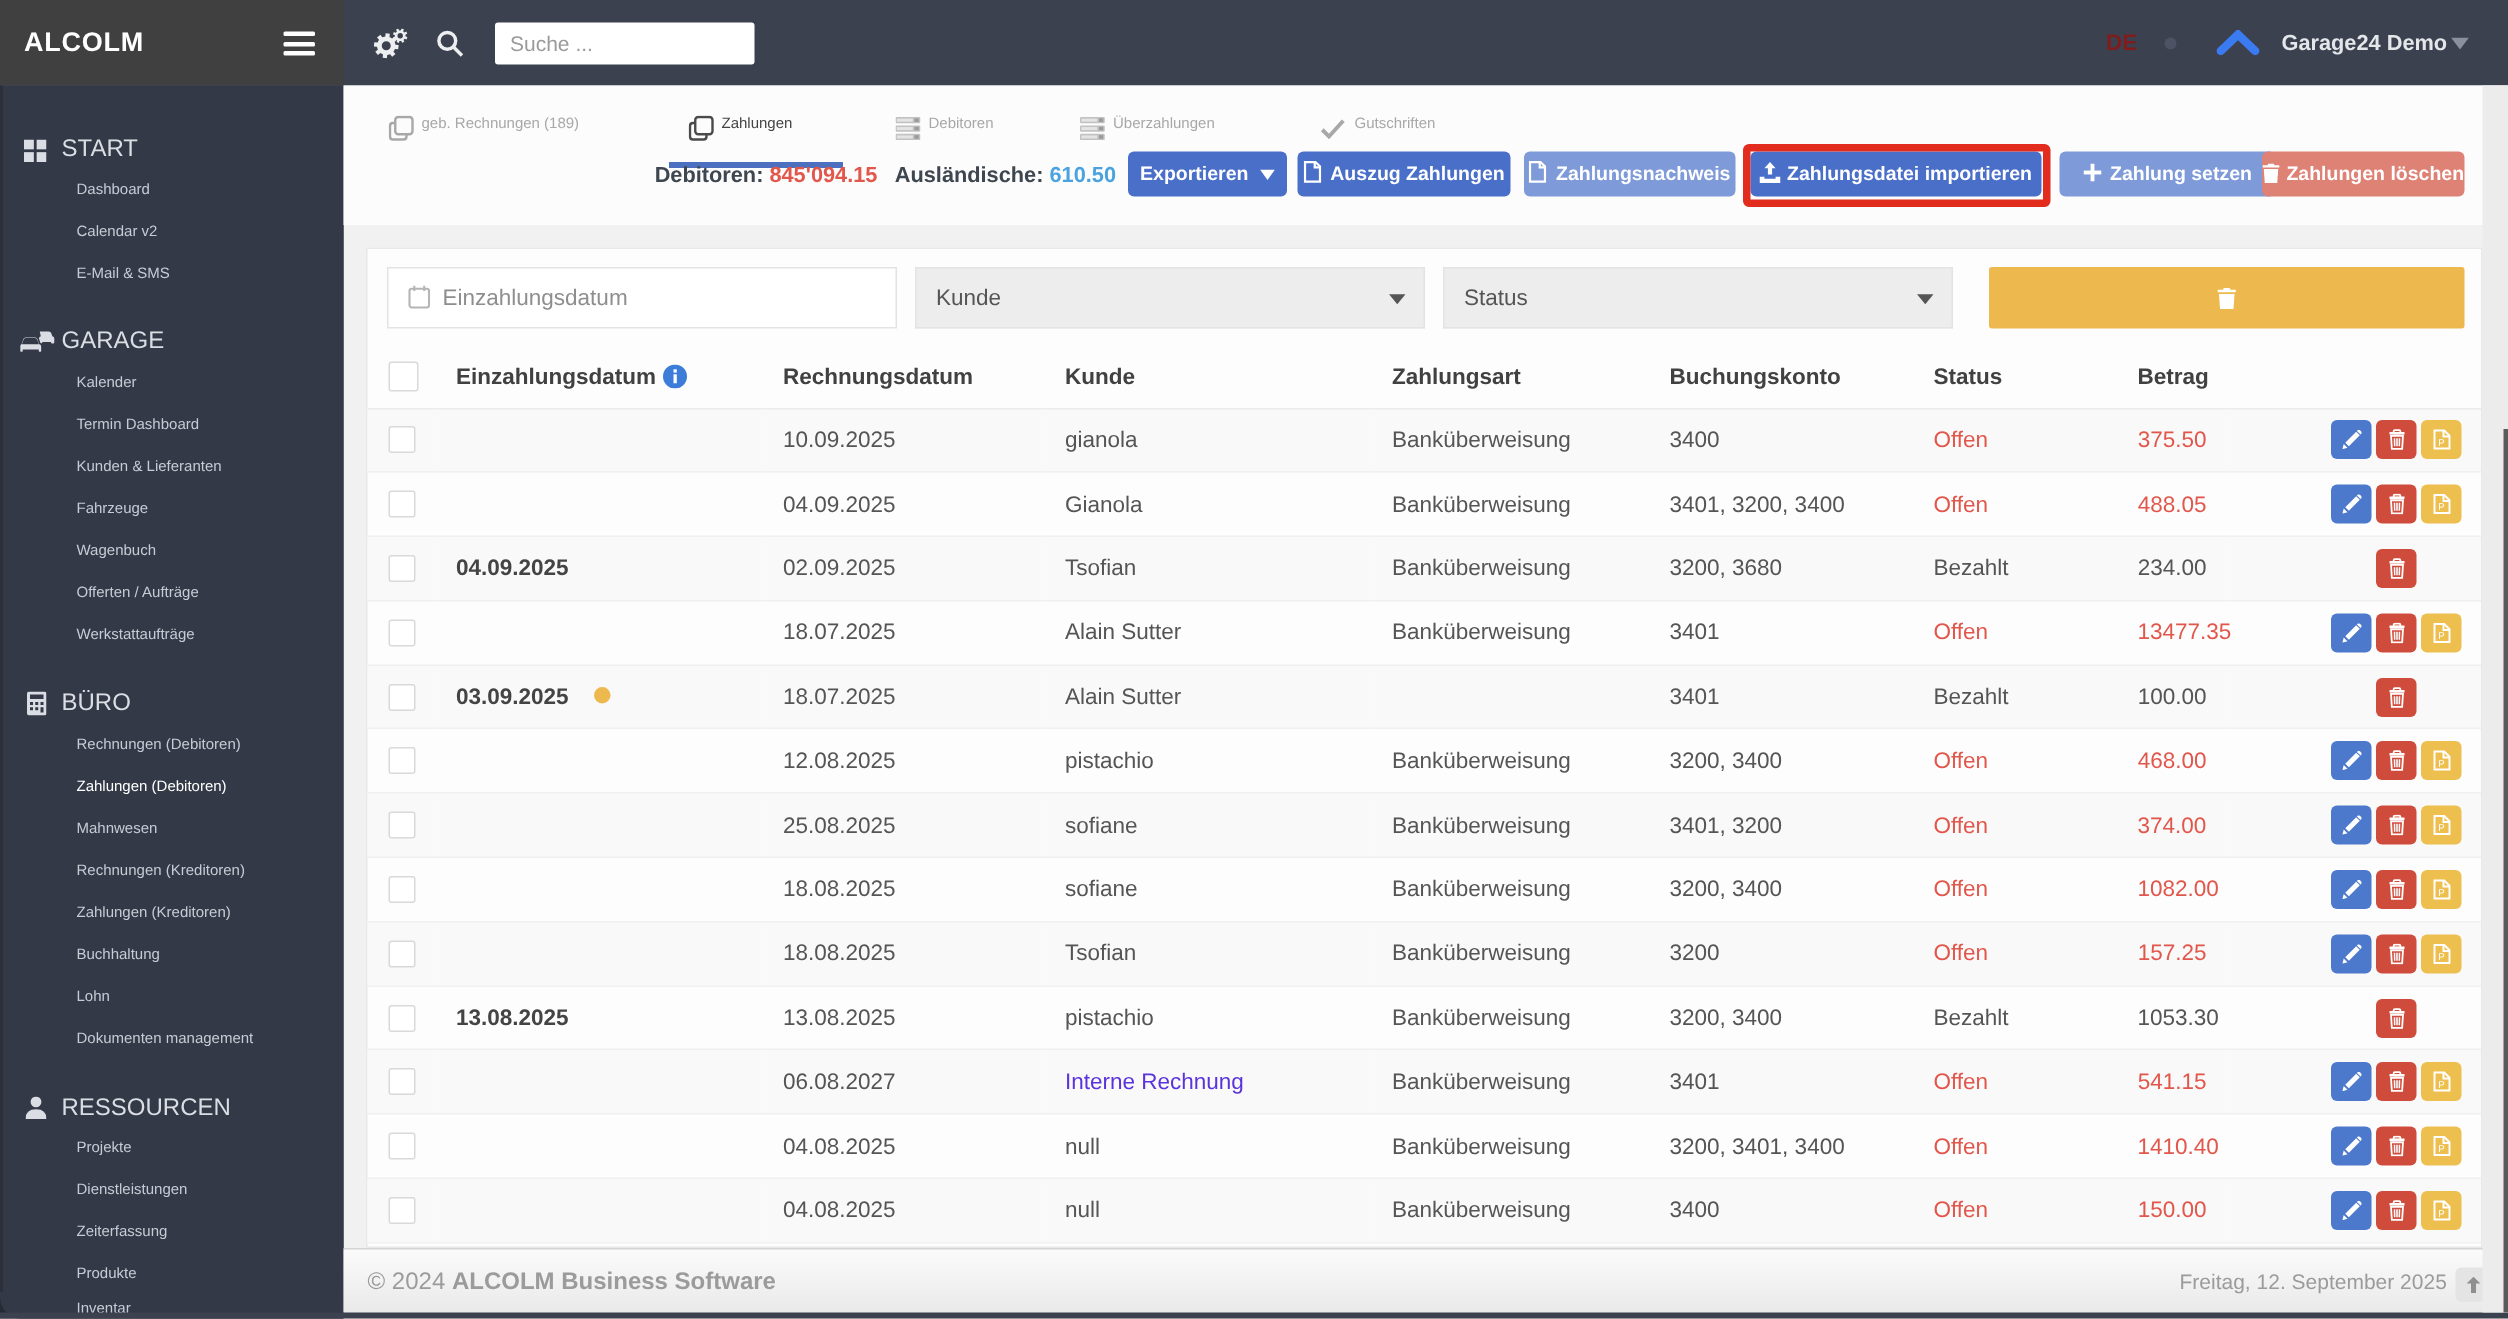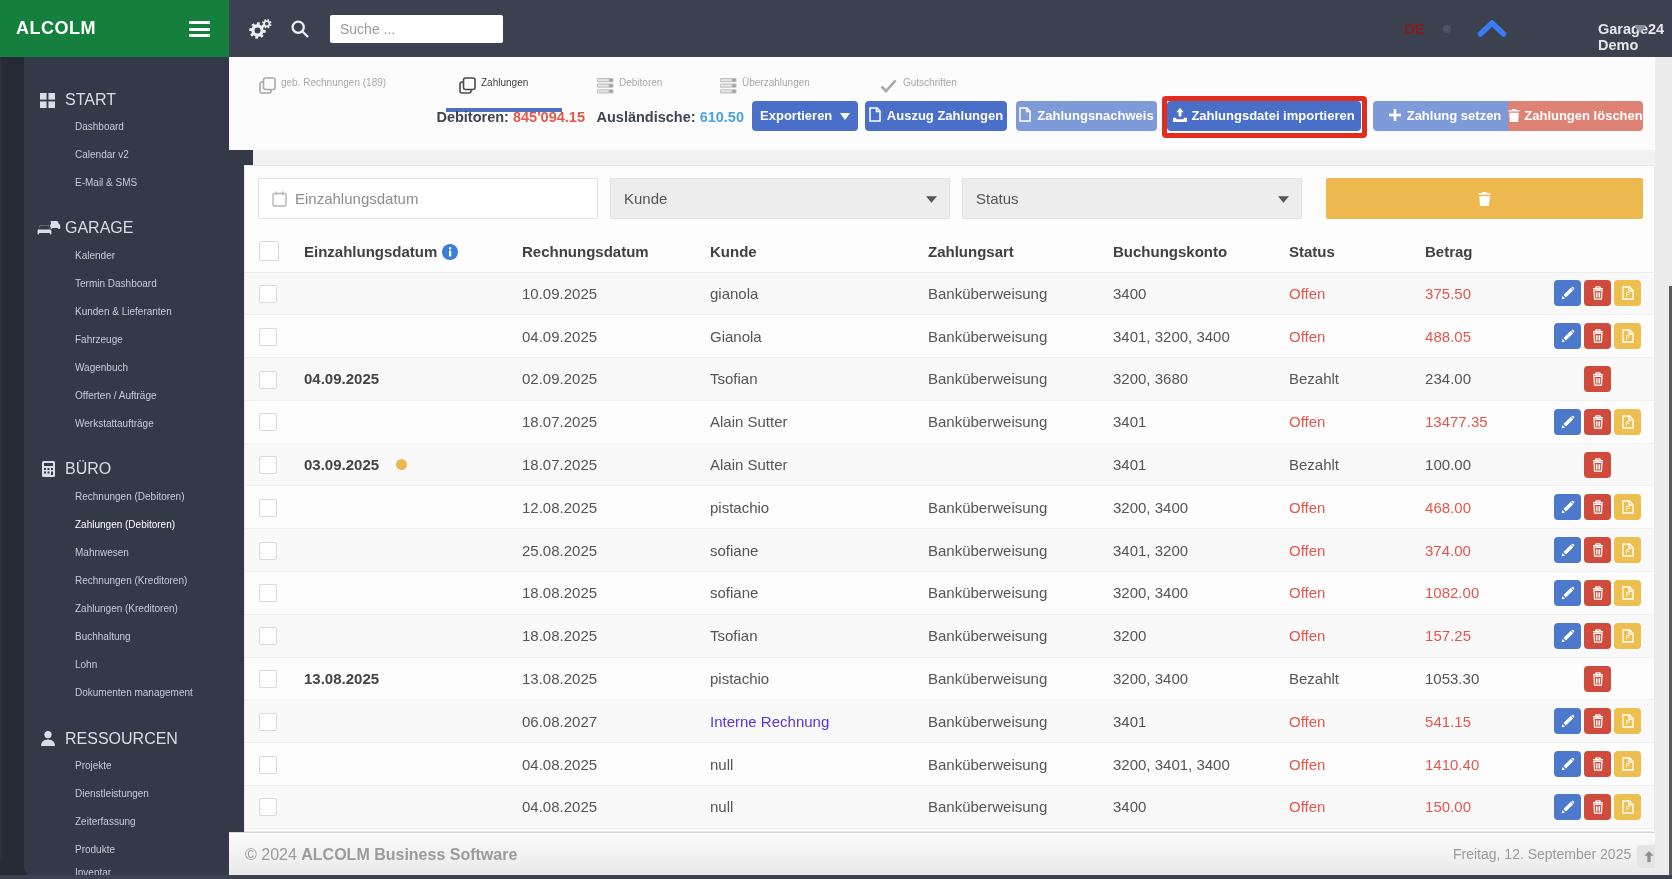--- a/index.html
+++ b/index.html
@@ -1,32 +1,32 @@
 <!DOCTYPE html>
 <html><head>
 <meta charset="utf-8">
 <style>
   * { margin:0; padding:0; box-sizing:border-box; }
   html,body { width:1672px; height:879px; overflow:hidden; font-family:"Liberation Sans", sans-serif; background:#f1f1f2; }
   .abs { position:absolute; }
 
   
   #topbar { position:absolute; left:0; top:0; width:1672px; height:57px; background:#3c414f; }
-  #logoarea { position:absolute; left:0; top:0; width:229px; height:57px; background:#15803d; }
+  #logoarea { position:absolute; left:0; top:0; width:229px; height:57px; background:#404040; }
   #logoarea .logo { position:absolute; left:16px; top:18px; color:#fff; font-size:18px; font-weight:bold; letter-spacing:0.5px; }
   .hamburger { position:absolute; left:189px; top:21px; width:21px; }
   .hamburger div { height:3px; background:#fff; margin-bottom:3.5px; border-radius:1px; }
 
   #searchbox { position:absolute; left:330px; top:15px; width:173px; height:28px; background:#fff; border-radius:2px; color:#9a9a9a; font-size:14px; line-height:28px; padding-left:10px; }
 
   .tbtext { color:#7f1d1d; font-size:15px; }
 
   
   #sidebarbase { position:absolute; left:0; top:57px; width:229px; height:822px; background:#262a33; }
-  #sidebar { position:absolute; left:0; top:57px; width:229px; height:822px; background:#333947; border-bottom-left-radius:14px;margin-left:24px; }
+  #sidebar { position:absolute; left:0; top:57px; width:229px; height:822px; background:#333947; border-bottom-left-radius:14px; }
   #sidebar .sect { position:absolute; left:41px; color:#dadee4; font-size:16px; }
   #sidebar .item { position:absolute; left:51px; color:#c6cbd4; font-size:10px; }
   #sidebar .item.active { color:#ffffff; }
   #sidebar .icon { position:absolute; left:16px; }
   #leftstrip { position:absolute; left:0; top:57px; width:2px; height:804px; background:#2c2f39; }
 
   
   #whitezone { position:absolute; left:229px; top:57px; width:1443px; height:93px; background:#fcfcfc; }
   .tab { position:absolute; top:77px; font-size:10px; color:#a8a8a8; }
   .tab.active { color:#444; }
@@ -145,21 +145,21 @@
   </svg>
 <svg class="abs" style="left:291px;top:20px" width="18" height="18" viewBox="0 0 18 18" fill="none" stroke="#eceef0" stroke-width="2.3">
     <circle cx="7.2" cy="7.2" r="5.6"></circle>
     <line x1="11.5" y1="11.5" x2="17" y2="17"></line>
   </svg>
 <div class="abs tbtext" style="left:1404px;top:20px;font-size:15px;font-weight:bold">DE</div>
 <div class="abs" style="left:1443px;top:25px;width:8px;height:8px;border-radius:50%;background:#4d5363"></div>
 <svg class="abs" style="left:1477px;top:20px" width="30" height="17" viewBox="0 0 30 17" fill="none" stroke="#3a7bf2" stroke-width="5.5" stroke-linecap="round">
     <path d="M3.5 14 L15 3 L26.5 14"></path>
   </svg>
-<div class="abs" style="left:1598px;top:21px;color:#e4e7ea;font-size:14.5px;font-weight:bold">Garage24 Demo</div>
+<div class="abs" style="left:1521px;top:21px;color:#e4e7ea;font-size:14.5px;font-weight:bold">Garage24 Demo</div>
 <svg class="abs" style="left:1634px;top:25px" width="12" height="8" viewBox="0 0 12 8" fill="#8b909c">
     <path d="M0 0 L12 0 L6 8 Z"></path>
   </svg>
 
 <div id="whitezone"></div>
 
 <svg class="abs tabicon" style="left:259px;top:77px" width="17" height="17" viewBox="0 0 17 17" fill="none" stroke="#a8a8a8" stroke-width="1.6">
     <rect x="4.5" y="1" width="11.5" height="11.5" rx="2"></rect>
     <path d="M12 12.7 L12 14 Q12 16 10 16 L3 16 Q1 16 1 14 L1 7 Q1 5 3 5 L4.3 5"></path>
   </svg>

